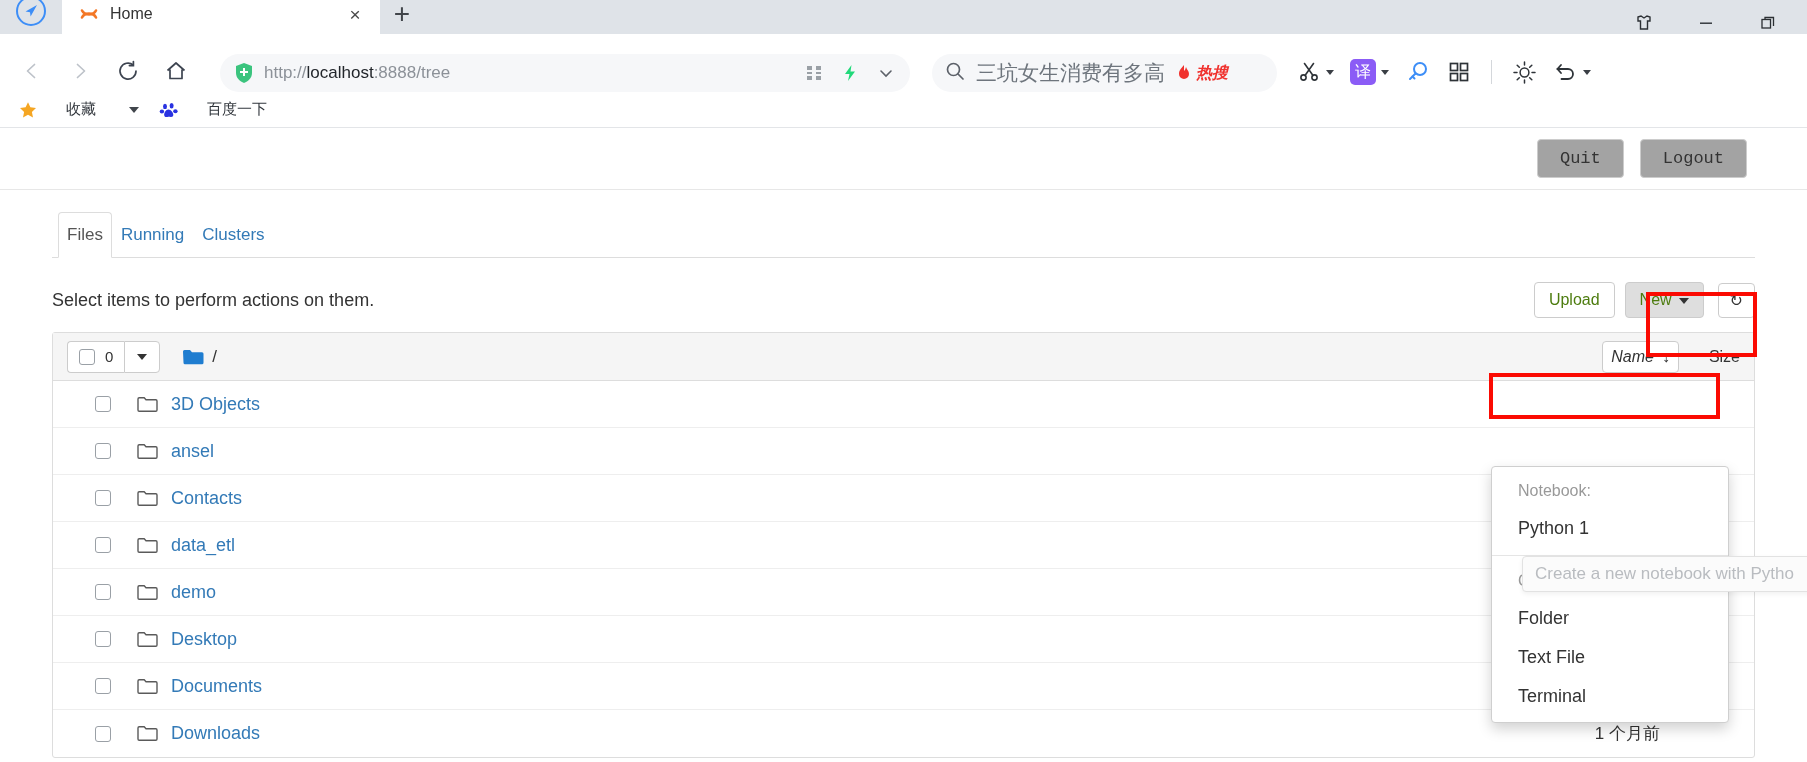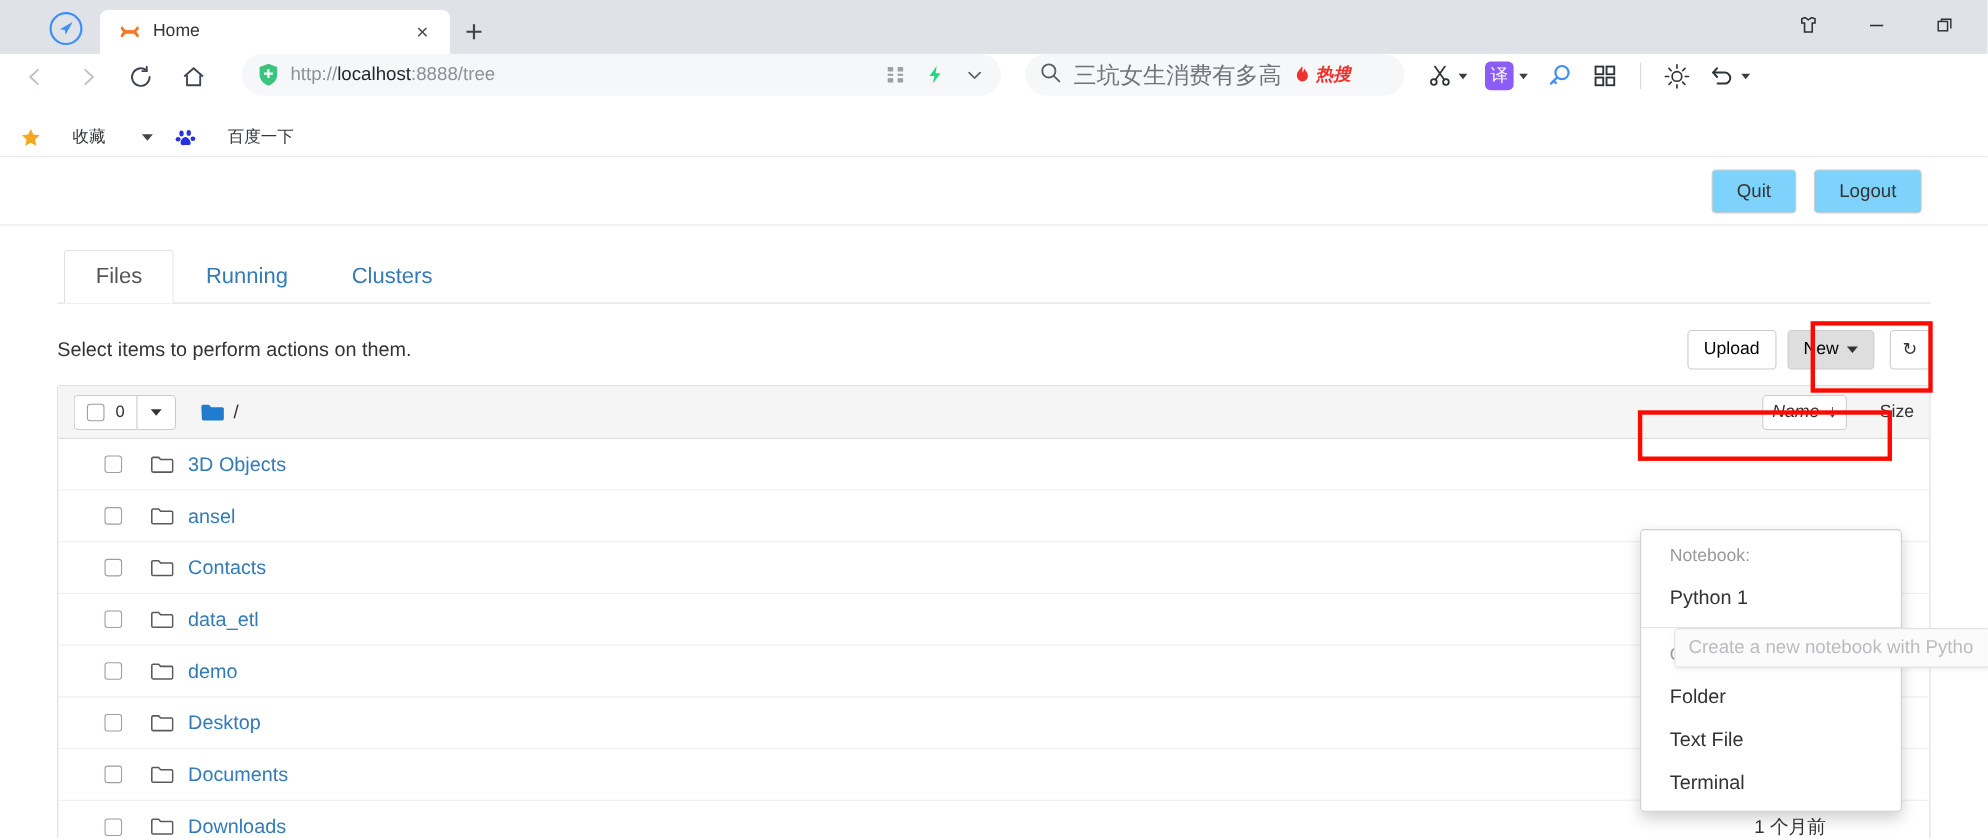--- a/index.html
+++ b/index.html
@@ -7,22 +7,22 @@
     width: 1807px; height: 762px;
     font-family: "Liberation Sans", sans-serif;
     background: #ffffff;
     overflow: hidden;
   }
 
   
   .browser { width: 1807px; height: 762px; position: relative; }
 
   .tabstrip {
-    height: 49px; background: #dfe3e8;
-    display: flex; align-items: flex-end; position: relative; padding-left: 29px;
+    height: 34px; background: #dfe3e8;
+    display: flex; align-items: flex-end; position: relative;
   }
   .app-badge {
     width: 62px; height: 46px;
     display: flex; align-items: center; justify-content: center;
   }
   .badge-circle {
     width: 30px; height: 30px; border-radius: 50%;
     border: 2px solid #3d8ef7; display: flex;
     align-items: center; justify-content: center;
   }
@@ -54,21 +54,21 @@
     display: flex; align-items: center; gap: 36px; padding-right: 26px;
   }
   .winctrl {
     width: 26px; height: 26px; display: flex;
     align-items: center; justify-content: center; color: #2b2f33;
   }
 
   
   .navbar {
     height: 58px; background: #ffffff;
-    display: flex; align-items: flex-start; padding: 0 8px;
+    display: flex; align-items: flex-end; padding: 0 8px;
   }
   .navbtn {
     width: 48px; height: 42px; display: flex;
     align-items: center; justify-content: center;
     color: #3d4450; flex: none;
   }
   .navbtn.disabled { color: #bdc2c9; }
 
   .urlbar {
     flex: none; width: 690px; height: 38px; margin-left: 20px;
@@ -129,48 +129,48 @@
     height: 62px; border-bottom: 1px solid #e7e7e7;
     display: flex; align-items: center; padding: 0 60px;
   }
   .logo { display: flex; align-items: center; }
   .logo-text {
     font-size: 33px; color: #4b4b4b; margin-left: 9px;
     font-weight: 400; letter-spacing: -0.5px;
   }
   .header-actions { margin-left: auto; display: flex; gap: 16px; }
   .hbtn {
-    border: 1px solid #cccccc; background: #7dd3fc; border-radius: 4px;
+    border: 1px solid #cccccc; background: #a3a3a3; border-radius: 4px;
     font-size: 17px; color: #333; padding: 9px 22px;
-    font-family: Liberation Sans, sans-serif;
+    font-family: Liberation Mono, monospace;
   }
 
   .jbody { padding: 0 52px; position: relative; }
 
   .tabs {
     display: flex; border-bottom: 1px solid #dddddd;
     margin-top: 22px; padding-left: 6px;
   }
   .jtab {
-    font-size: 20px; padding: 12px 28px; color: #337ab7;
+    font-size: 17px; padding: 12px 8px; color: #337ab7;
     border: 1px solid transparent; margin-bottom: -1px; border-radius: 4px 4px 0 0;
   }
   .jtab.active {
     color: #555555; background: #fff;
     border-color: #dddddd #dddddd #ffffff;
   }
 
   .actionrow {
     display: flex; align-items: center; margin-top: 22px; height: 40px;
   }
   .action-text { font-size: 18px; color: #333; }
   .action-btns { margin-left: auto; display: flex; align-items: center; }
   .abtn {
     border: 1px solid #cccccc; background: #fff;
-    font-size: 16px; color: #000000; padding: 8px 14px;
+    font-size: 16px; color: #4d7c0f; padding: 8px 14px;
     border-radius: 4px; font-family: "Liberation Sans", sans-serif;
   }
   .abtn.grey { background: #dedede; border-radius: 4px; }
   .abtn.refresh { margin-left: 14px; color: #333; padding: 7px 11px; }
   .new-caret {
     display: inline-block; width: 0; height: 0; margin-left: 7px;
     vertical-align: middle;
     border-left: 5px solid transparent; border-right: 5px solid transparent;
     border-top: 6px solid #333;
   }

